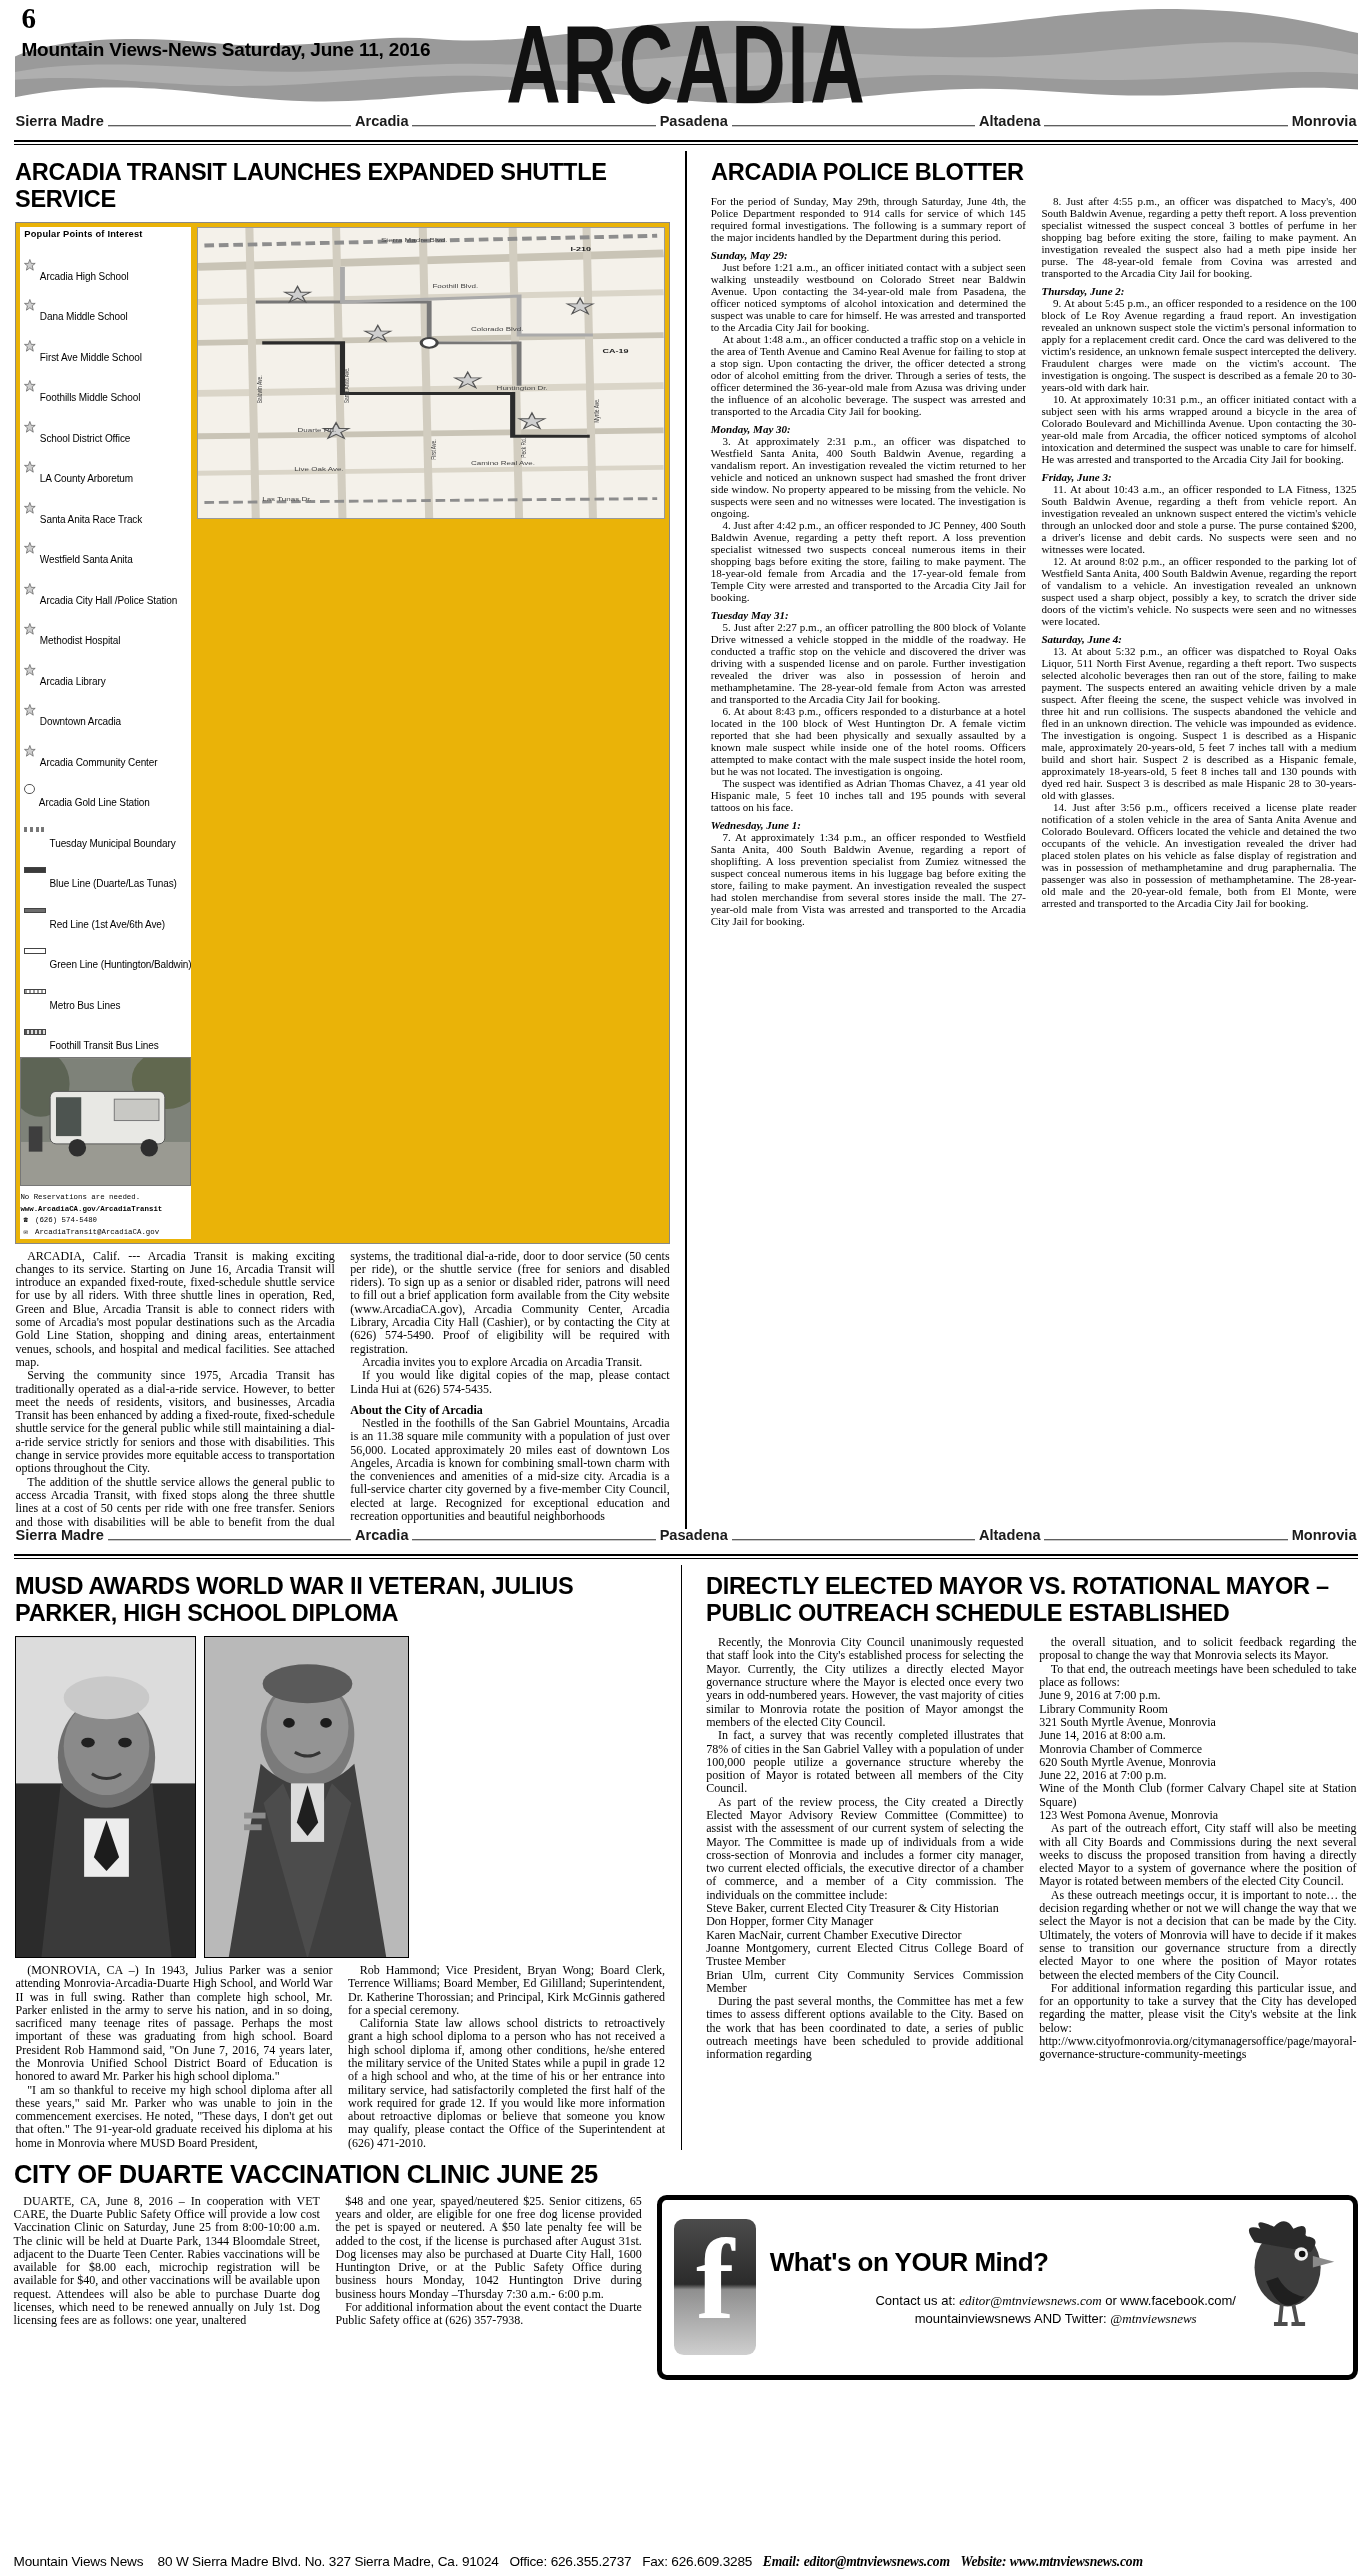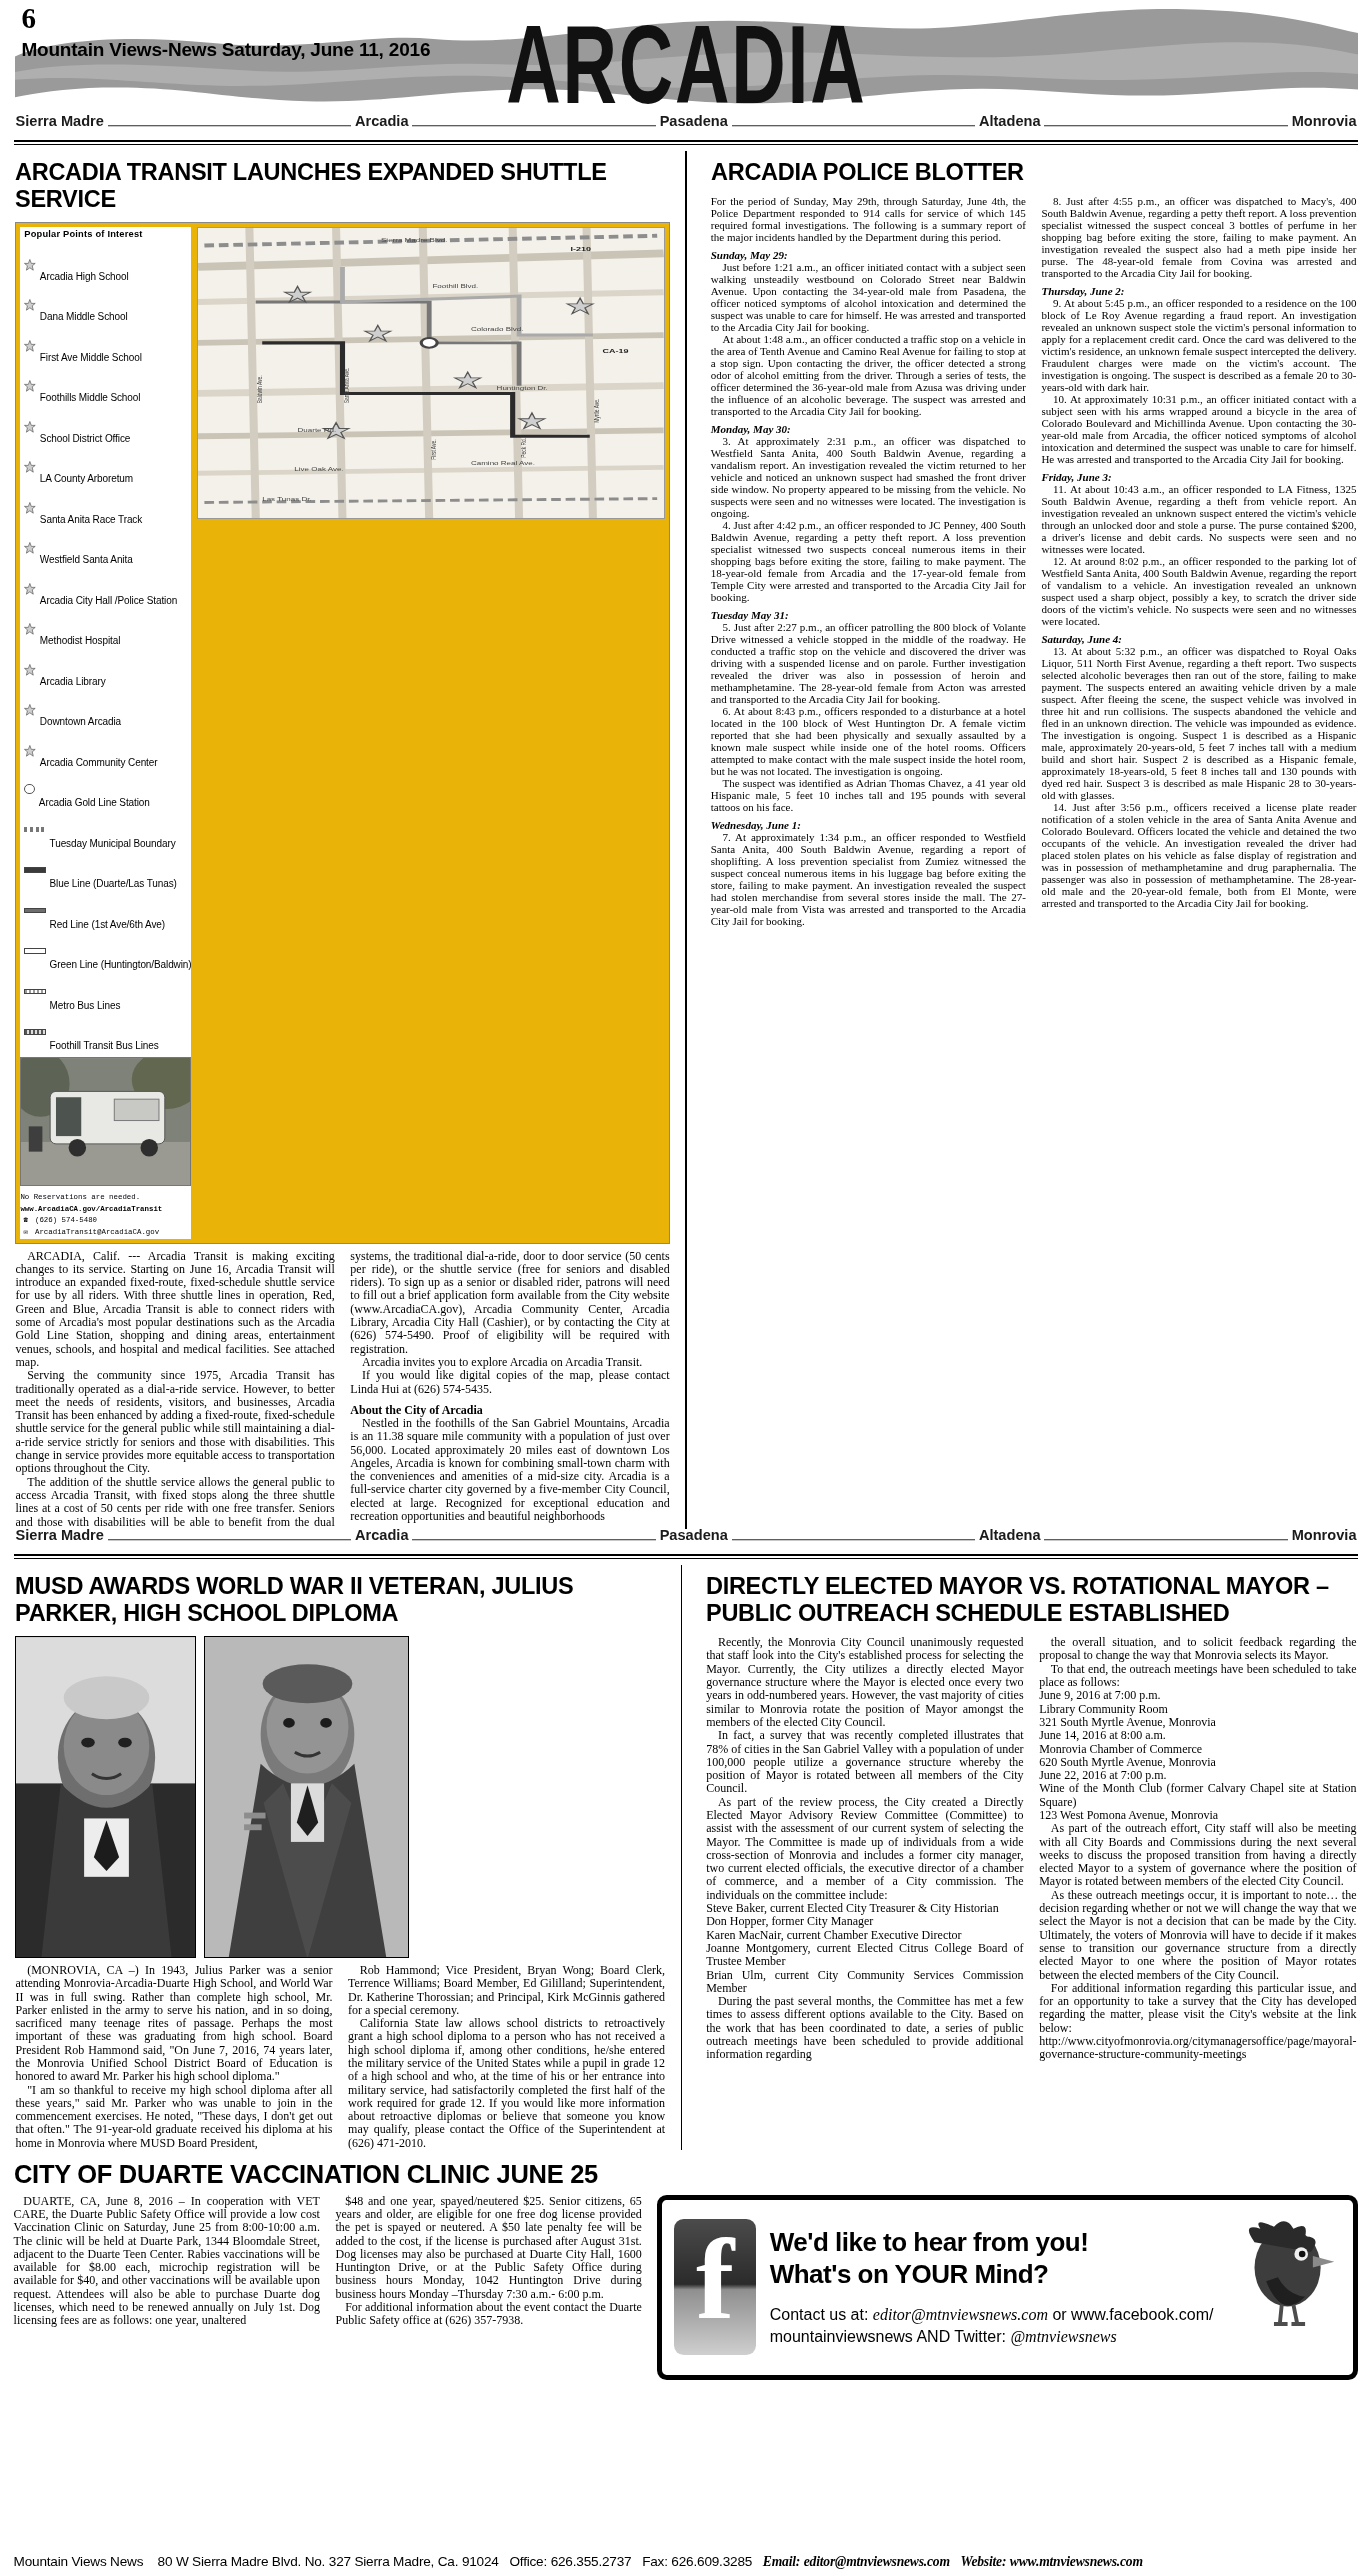--- a/index.html
+++ b/index.html
@@ -138,21 +138,21 @@
   .fb-icon .f {
     position:absolute; left:50%; top:5.8px; transform:translateX(-50%);
     color:#fff; font-family:"Liberation Serif", serif; font-weight:bold; font-size:115px; line-height:0.95;
   }
   .ad-text { flex:1 1 auto; }
   .ad-head {
     font-family:"Liberation Sans", sans-serif; font-weight:bold; font-size:26px; line-height:1.22;
     letter-spacing:-0.5px;
   }
   .ad-contact {
-    margin-top:13.6px; font-family:"Liberation Sans", sans-serif; font-size:16px; line-height:1.35;
+    margin-top:13.6px; font-family:"Liberation Sans", sans-serif; font-size:13px; line-height:1.35;text-align:center;
   }
   .ad-contact i { font-family:"Liberation Serif", serif; font-style:italic; }
   .bird { position:absolute; right:9.7px; top:13.6px; width:107px; height:117px; }
 
   
   .footer {
     position:absolute; left:13.6px; right:13.6px; bottom:5.8px;
     font-family:"Liberation Sans", sans-serif; font-size:13.6px;
     border-top:0px; white-space:nowrap; letter-spacing:-0.2px;
   }
@@ -552,21 +552,20 @@
       <div class="dcol">
         <p class="noind">$48 and one year, spayed/neutered $25.  Senior citizens, 65 years and older, are eligible for one free dog license provided the pet is spayed or neutered.  A $50 late penalty fee will be added to the cost, if the license is purchased after August 31st.  Dog licenses may also be purchased at Duarte City Hall, 1600 Huntington Drive, or at the Public Safety Office during business hours Monday, 1042 Huntington Drive during business hours Monday –Thursday 7:30 a.m.- 6:00 p.m.</p>
         <p>For additional information about the event contact the Duarte Public Safety office at (626) 357-7938.</p>
       </div>
       <div>
         <div class="adbox">
           <div class="fb-icon">
               <span class="f">f</span>
             </div>
           <div class="ad-text">
-            <div class="ad-head">We'd like to hear from you!</div>
             <div class="ad-head">What's on YOUR Mind?</div>
             <div class="ad-contact">
               <span>Contact us at: </span><i>editor@mtnviewsnews.com</i><span> or  www.facebook.com/</span><br>
               <span>mountainviewsnews AND Twitter:  </span><i>@mtnviewsnews</i>
             </div>
           </div>
           <div class="bird">
             <svg width="107" height="117" viewBox="0 0 110 120">
               <ellipse cx="52" cy="56" rx="34" ry="40" fill="#3d3d3d"></ellipse>
               <path d="M18 30 Q4 10 24 16 Q16 4 38 14 Q50 2 58 16 Q74 8 70 24 Q88 24 76 40 Z" fill="#2a2a2a"></path>

